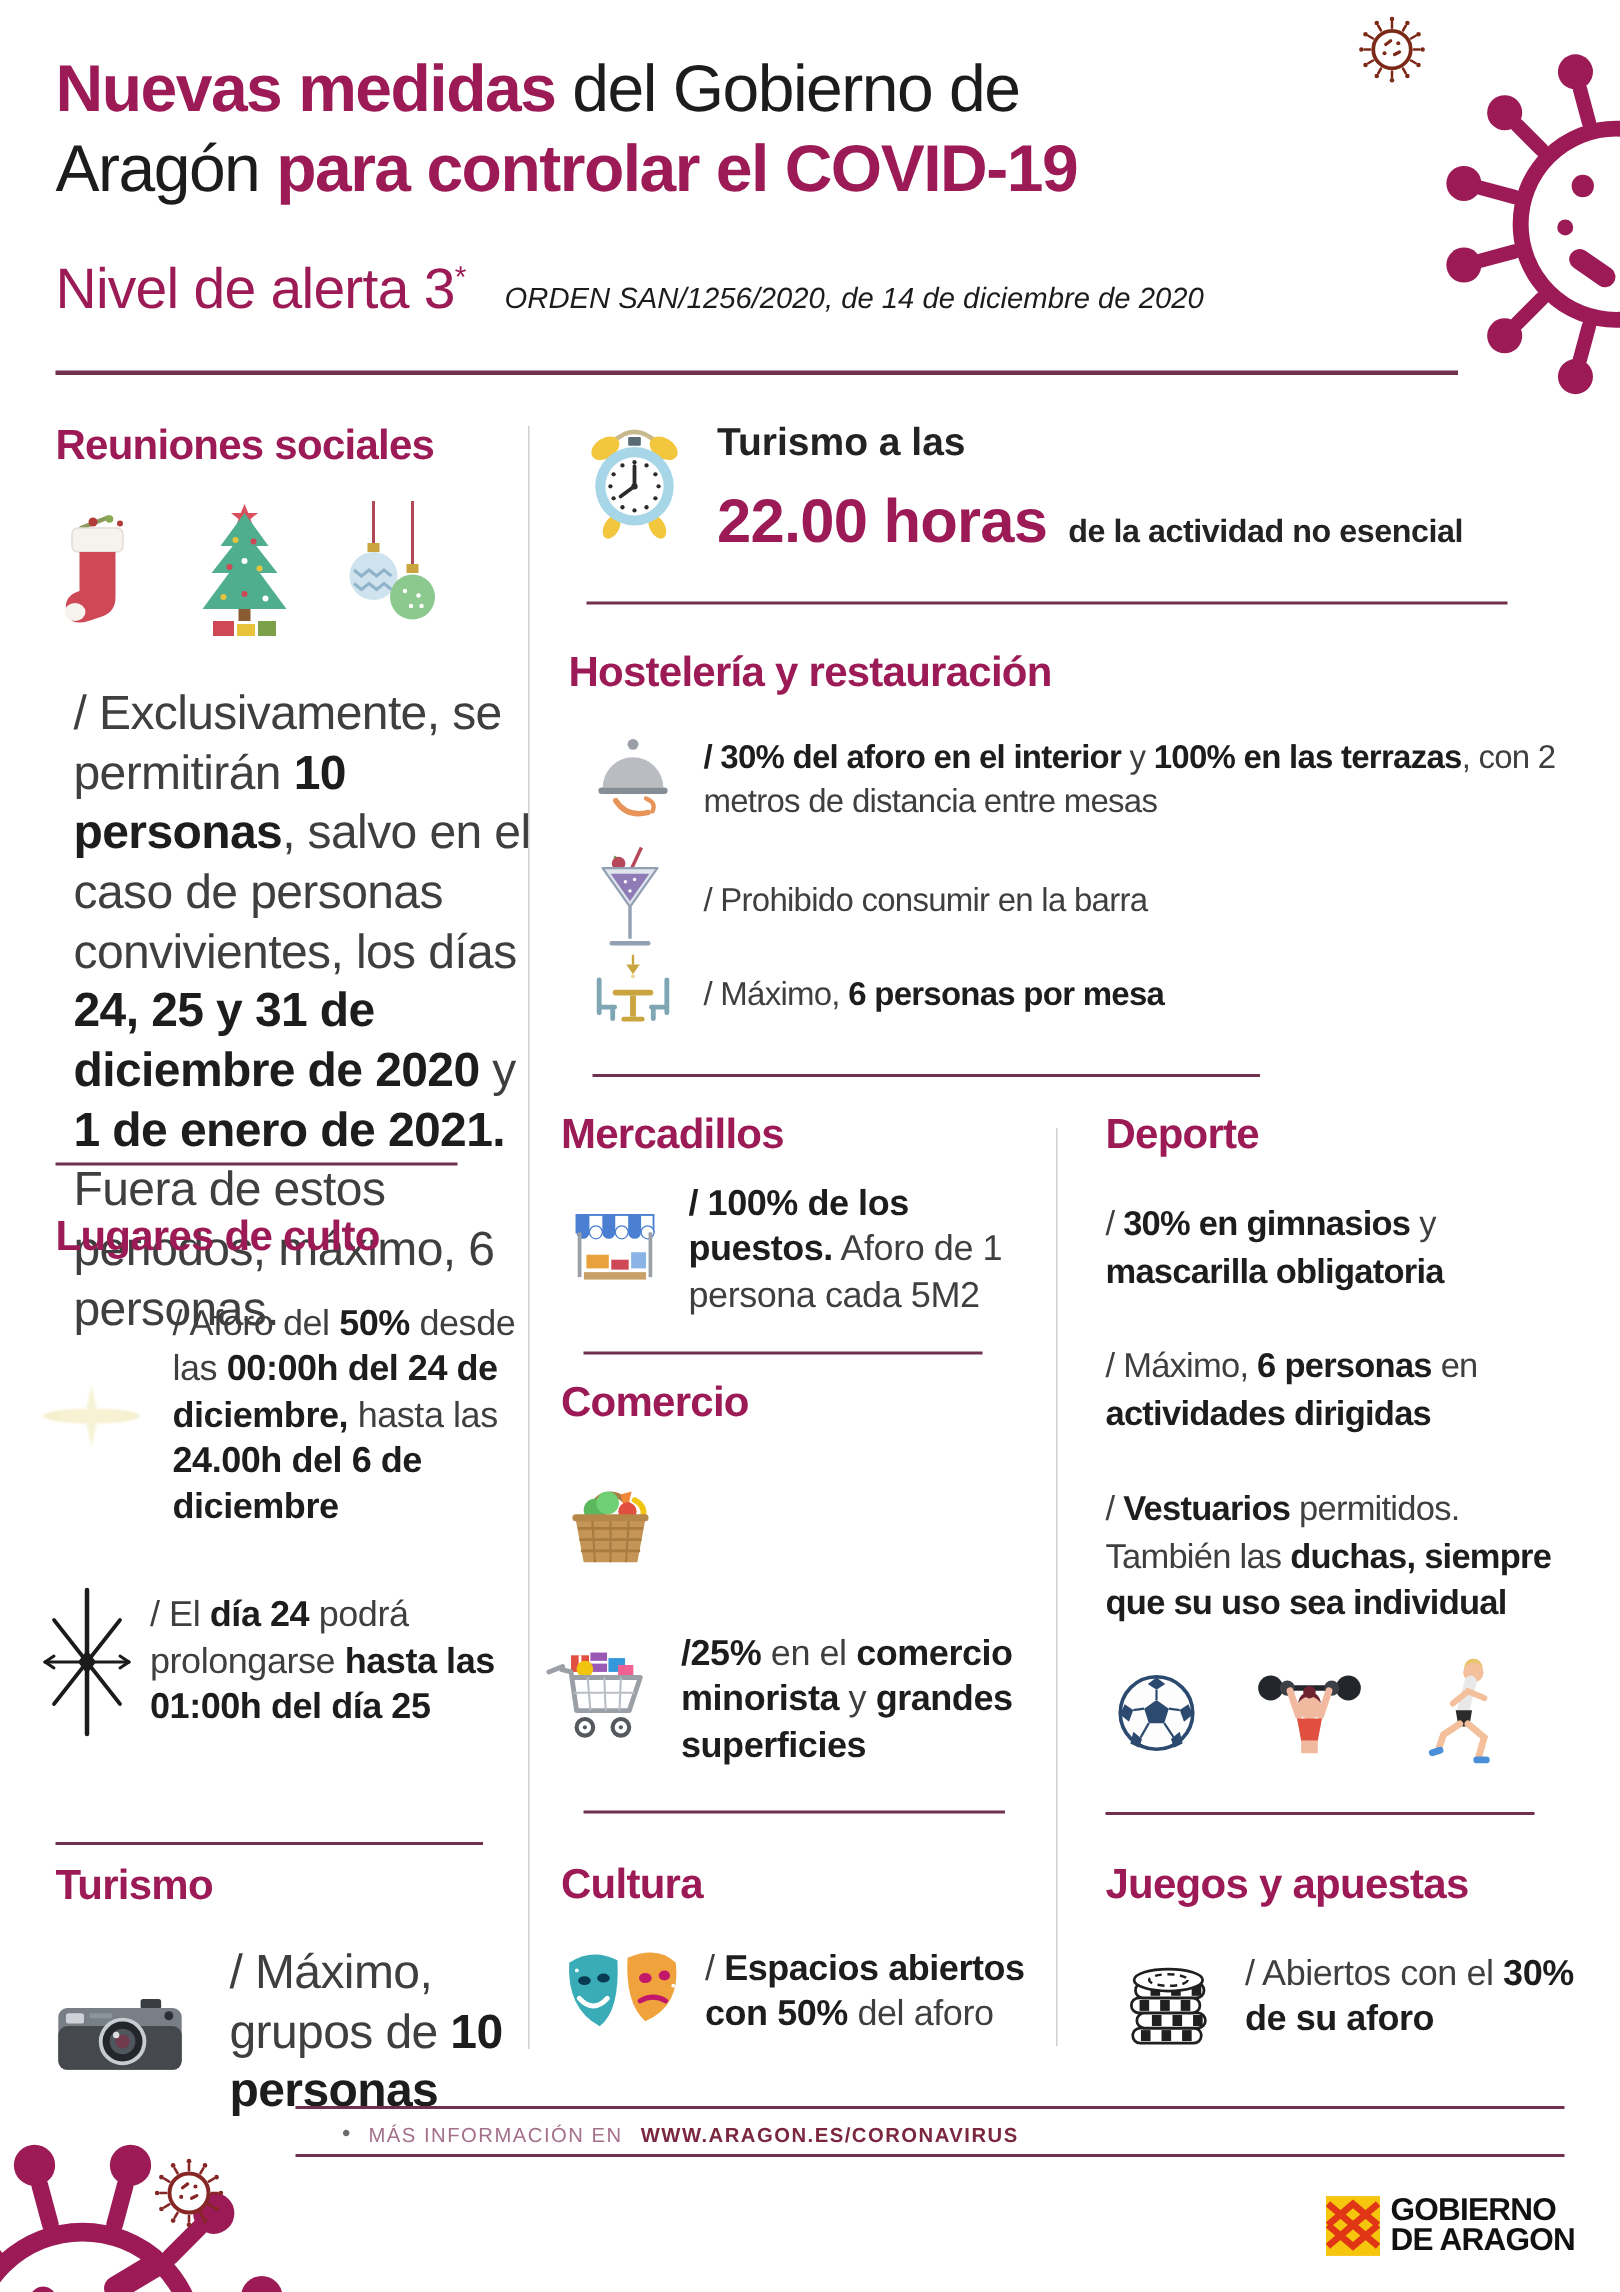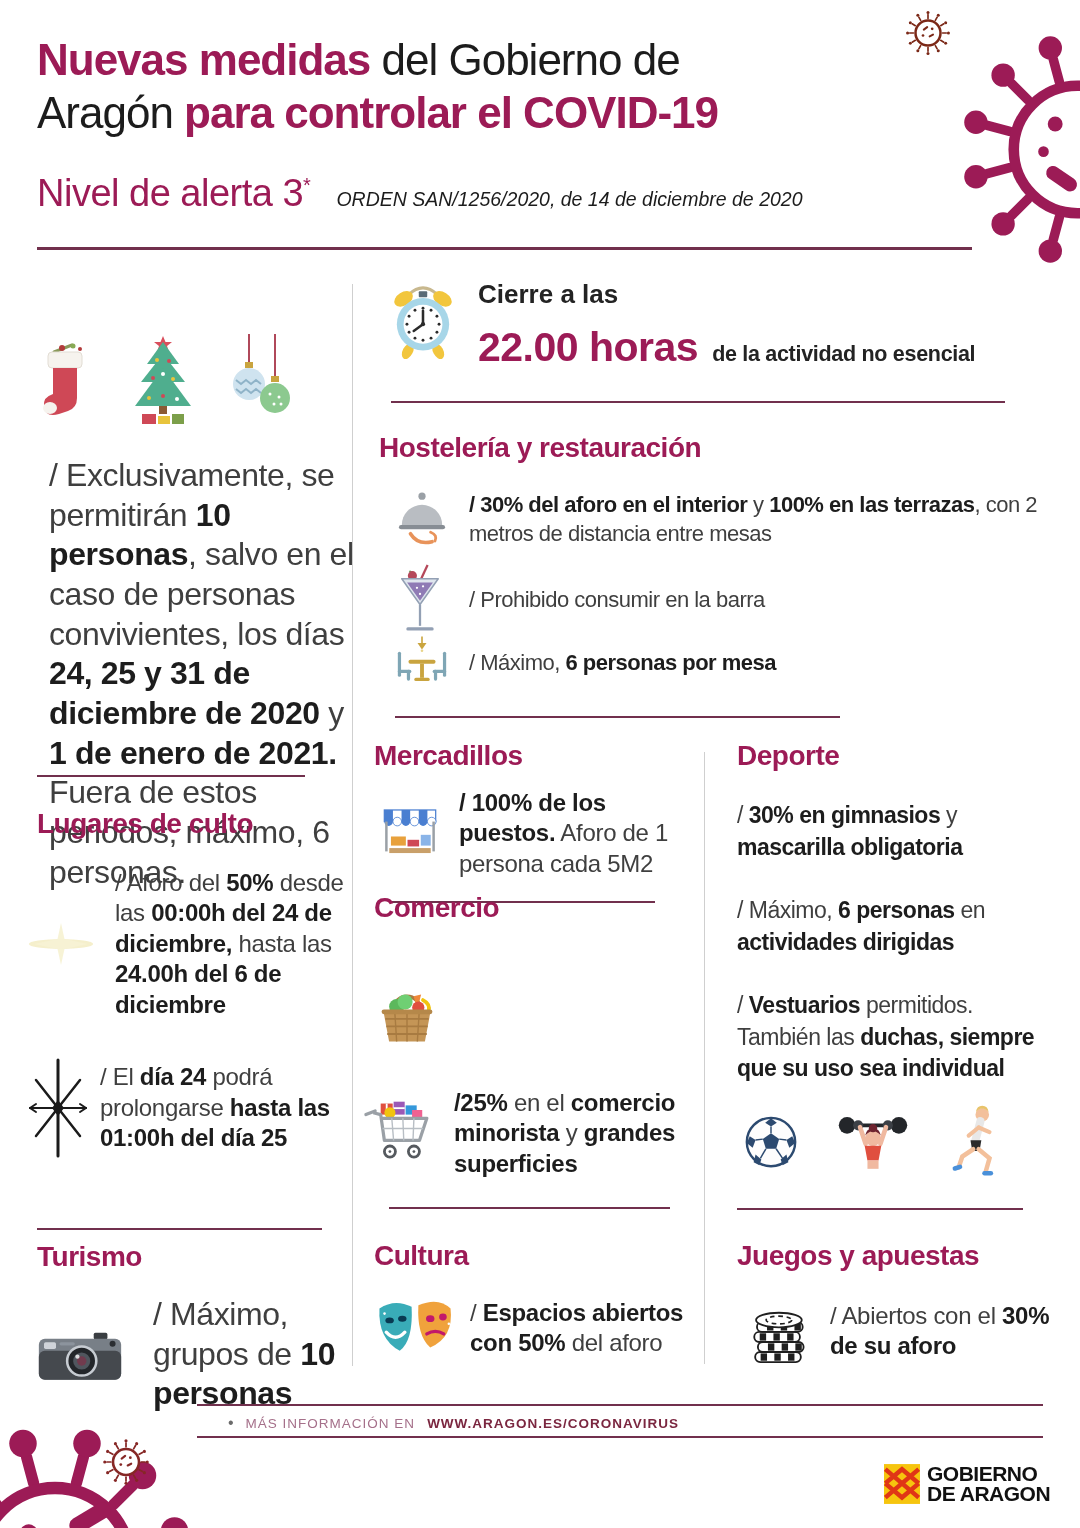--- a/index.html
+++ b/index.html
@@ -143,20 +143,21 @@
         <line x1="162" y1="168" x2="162" y2="172"></line>
         <line x1="148" y1="158" x2="152" y2="158"></line>
         <line x1="172" y1="158" x2="176" y2="158"></line>
         <line x1="152" y1="148" x2="155" y2="151"></line>
         <line x1="169" y1="165" x2="172" y2="168"></line>
         <line x1="152" y1="168" x2="155" y2="165"></line>
         <line x1="169" y1="151" x2="172" y2="148"></line>
     </g>
   </svg>
 
+  <h2 class="h2 abs" style="left:37px;top:281px;">Reuniones sociales</h2>
 
   <div class="abs" style="left:40px;top:334px;width:252px;display:flex;justify-content:space-between;align-items:flex-end;">
     <svg width="54" height="88" viewBox="0 0 54 88">
       <line x1="14" y1="12" x2="32" y2="5" stroke="#8a9a5b" stroke-width="3" stroke-linecap="round"></line>
       <circle cx="22" cy="8" r="3" fill="#b23b3b"></circle>
         <circle cx="33" cy="6" r="2.5" fill="#88aa55"></circle>
         <circle cx="40" cy="9" r="2" fill="#b23b3b"></circle>
       <rect x="8" y="12" width="34" height="16" rx="4" fill="#f6f3ee" stroke="#e2ddd4"></rect>
       <path d="M13 28 L37 28 L37 58 Q37 68 28 71 L19 74 Q5 78 4 66 Q3 57 13 54 Z" fill="#cf4856"></path>
       <ellipse cx="10" cy="68" rx="7" ry="6" fill="#f6f3ee"></ellipse>
@@ -271,21 +272,21 @@
         <circle cx="26" cy="55" r="1.7"></circle>
         <circle cx="28.5" cy="45.5" r="1.7"></circle>
         <circle cx="35.5" cy="38.5" r="1.7"></circle>
     </g>
     <line x1="45" y1="55" x2="45" y2="39" stroke="#2b2b2b" stroke-width="3" stroke-linecap="round"></line>
     <line x1="45" y1="55" x2="34" y2="63" stroke="#2b2b2b" stroke-width="3" stroke-linecap="round"></line>
     <circle cx="45" cy="55" r="2.5" fill="#2b2b2b"></circle>
   </svg>
 
   <div class="abs" style="left:478px;top:279px;">
-    <div class="cierre-prefix">Cierre a las</div>
+    <div class="cierre-prefix">Turismo a las</div>
     <div class="cierre-line2">
       <span class="cierre-time">22.00 horas</span>
       <span class="cierre-suffix">de la actividad no esencial</span>
     </div>
   </div>
 
   <div class="hr abs" style="left:391px;top:401px;width:614px;"></div>
 
   <h2 class="h2 abs" style="left:379px;top:432px;">Hostelería y restauración</h2>
 
@@ -357,21 +358,21 @@
       <rect x="12" y="38" width="18" height="11" fill="#e8a13c"></rect>
       <rect x="32" y="42" width="14" height="8" fill="#cf4856"></rect>
       <rect x="48" y="36" width="12" height="13" fill="#8ab4e8"></rect>
       <rect x="10" y="52" width="50" height="6" fill="#c9a06a"></rect>
     </svg>
     <p class="t-mid" style="width:235px;"><b>/ 100% de los puestos.</b><span> Aforo de 1 persona cada 5M2</span></p>
   </div>
 
   <div class="hr abs" style="left:389px;top:901px;width:266px;"></div>
 
-  <h2 class="h2 abs" style="left:374px;top:892px;">Comercio</h2>
+  <h2 class="h2 abs" style="left:374px;top:919px;">Comercio</h2>
 
   <div class="row abs" style="left:374px;top:985px;gap:18px;">
     <svg class="ico" width="66" height="64" viewBox="0 0 70 68">
       <path d="M21 26 A14 14 0 0 1 49 26" stroke="#a87b41" stroke-width="4" fill="none"></path>
       <circle cx="24" cy="23" r="8" fill="#5cb85c"></circle>
         <circle cx="33" cy="18" r="8" fill="#6fcf73"></circle>
       <polygon points="42,12 50,10 46,26" fill="#f0883a"></polygon>
       <circle cx="47" cy="24" r="6.5" fill="#e04f3f"></circle>
       <path d="M52 16 Q60 20 58 28" stroke="#f1c40f" stroke-width="4" fill="none" stroke-linecap="round"></path>
       <path d="M10 28 L60 28 L54 60 L16 60 Z" fill="#c49556"></path>

